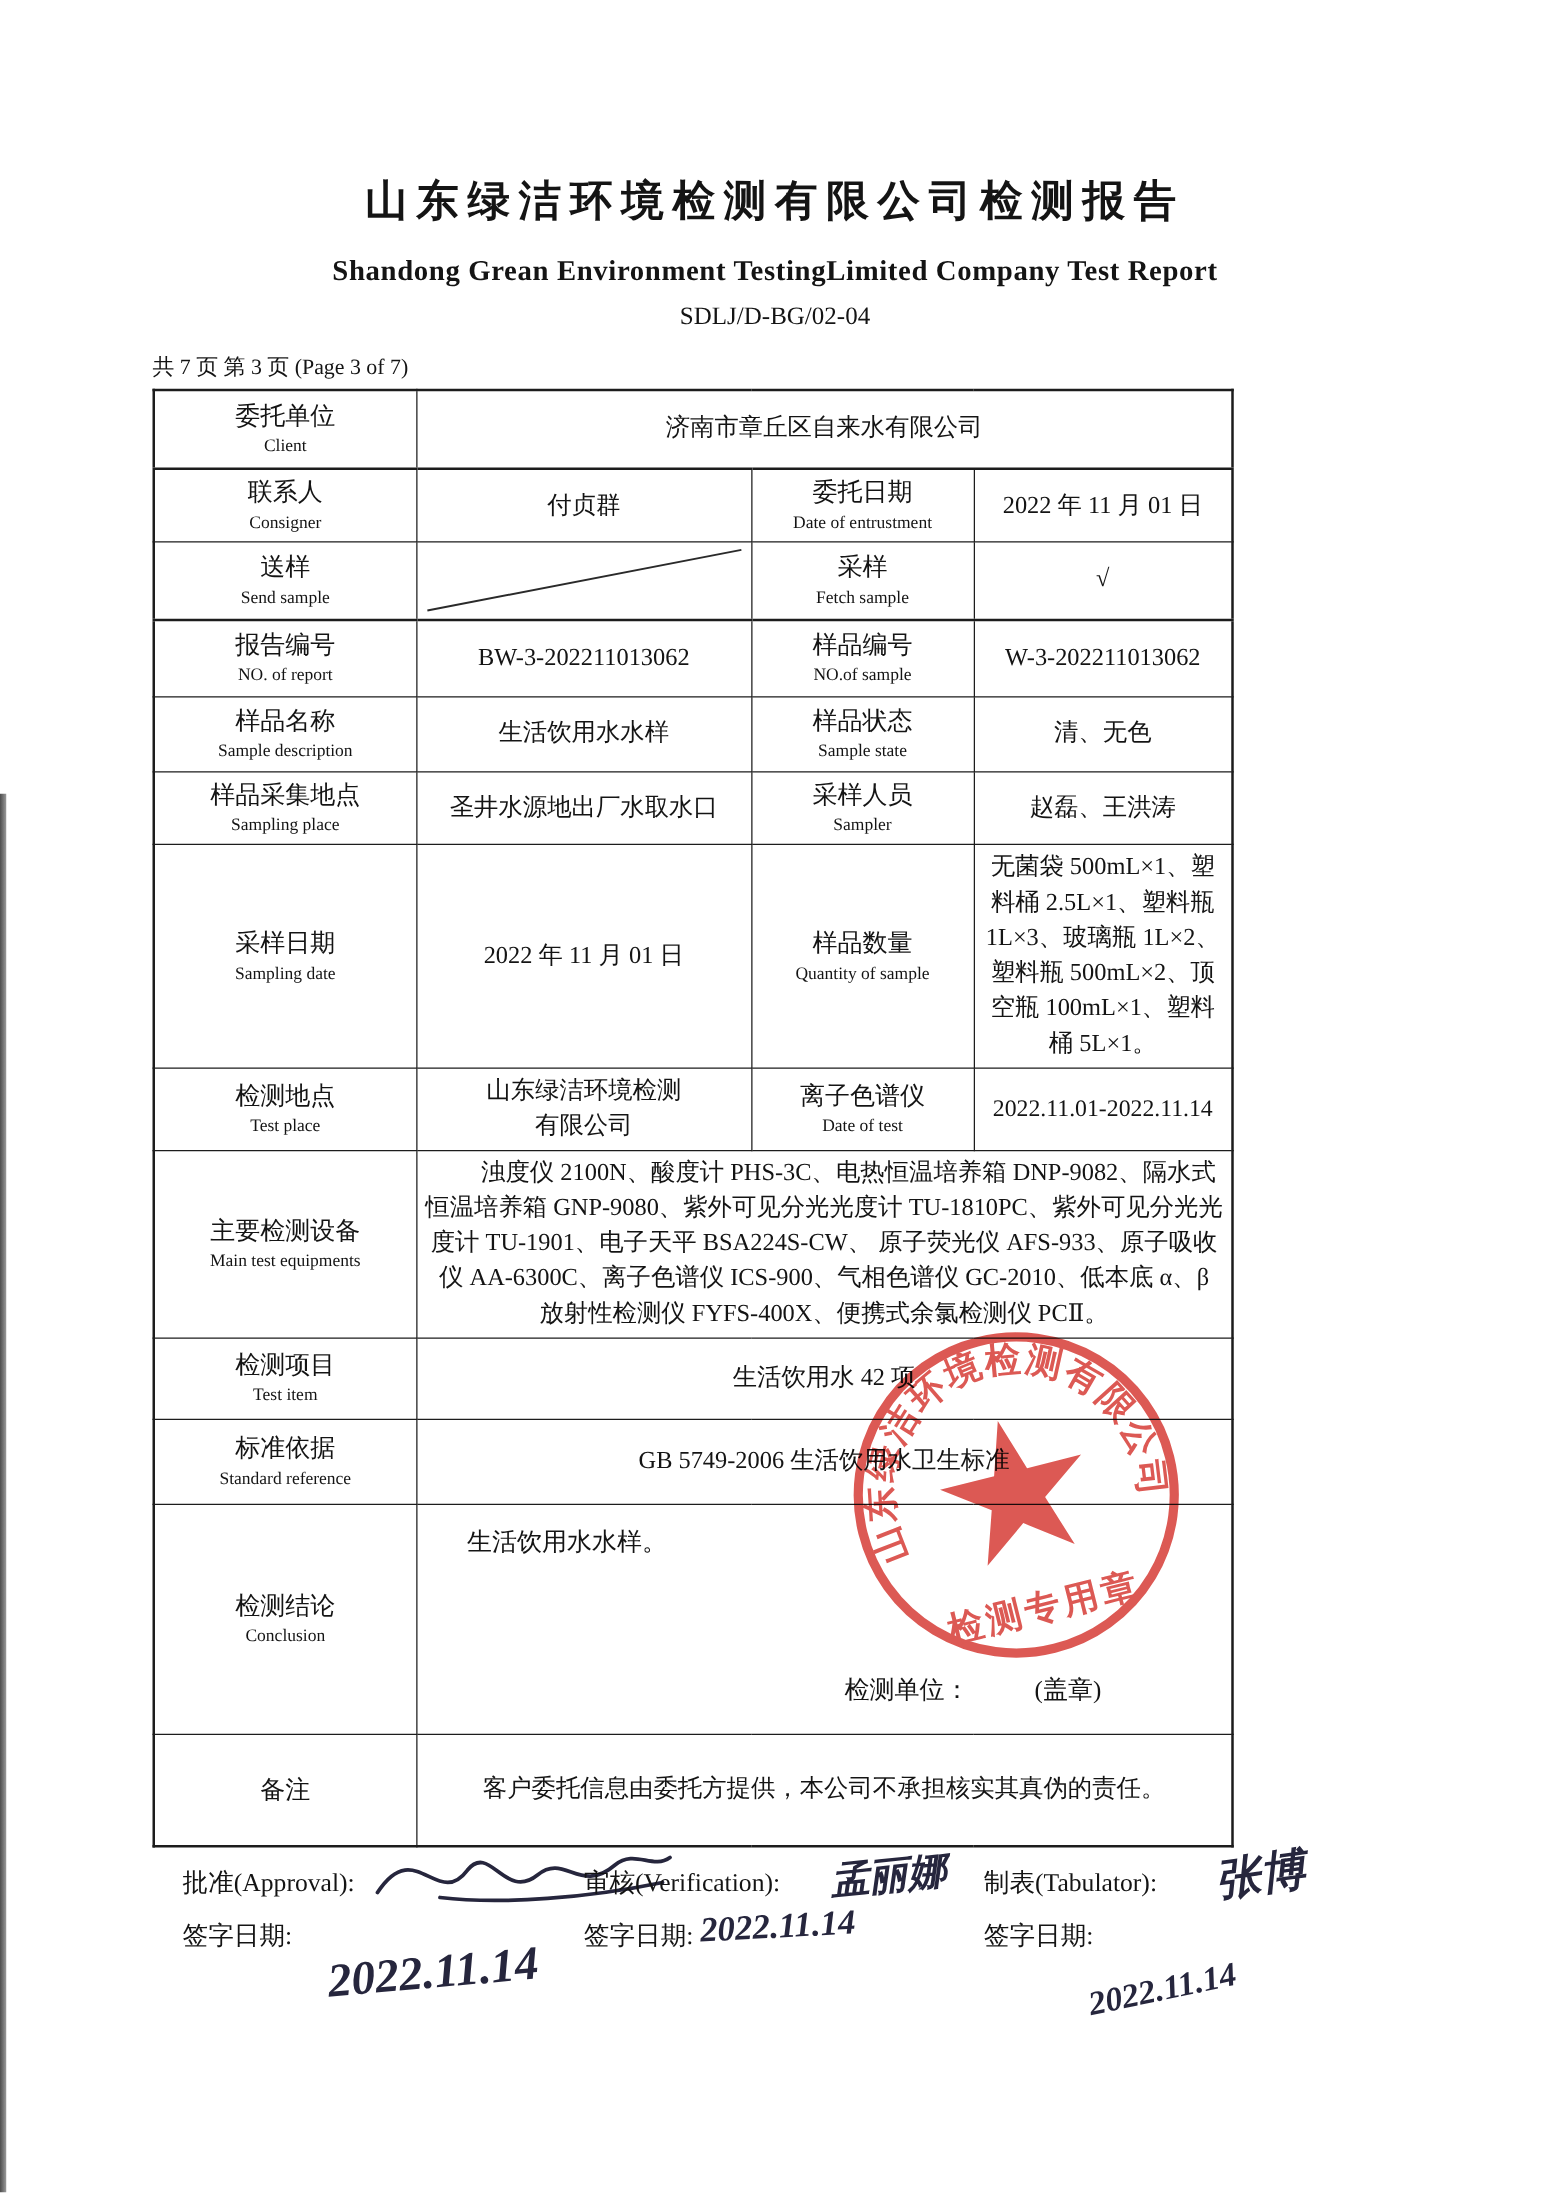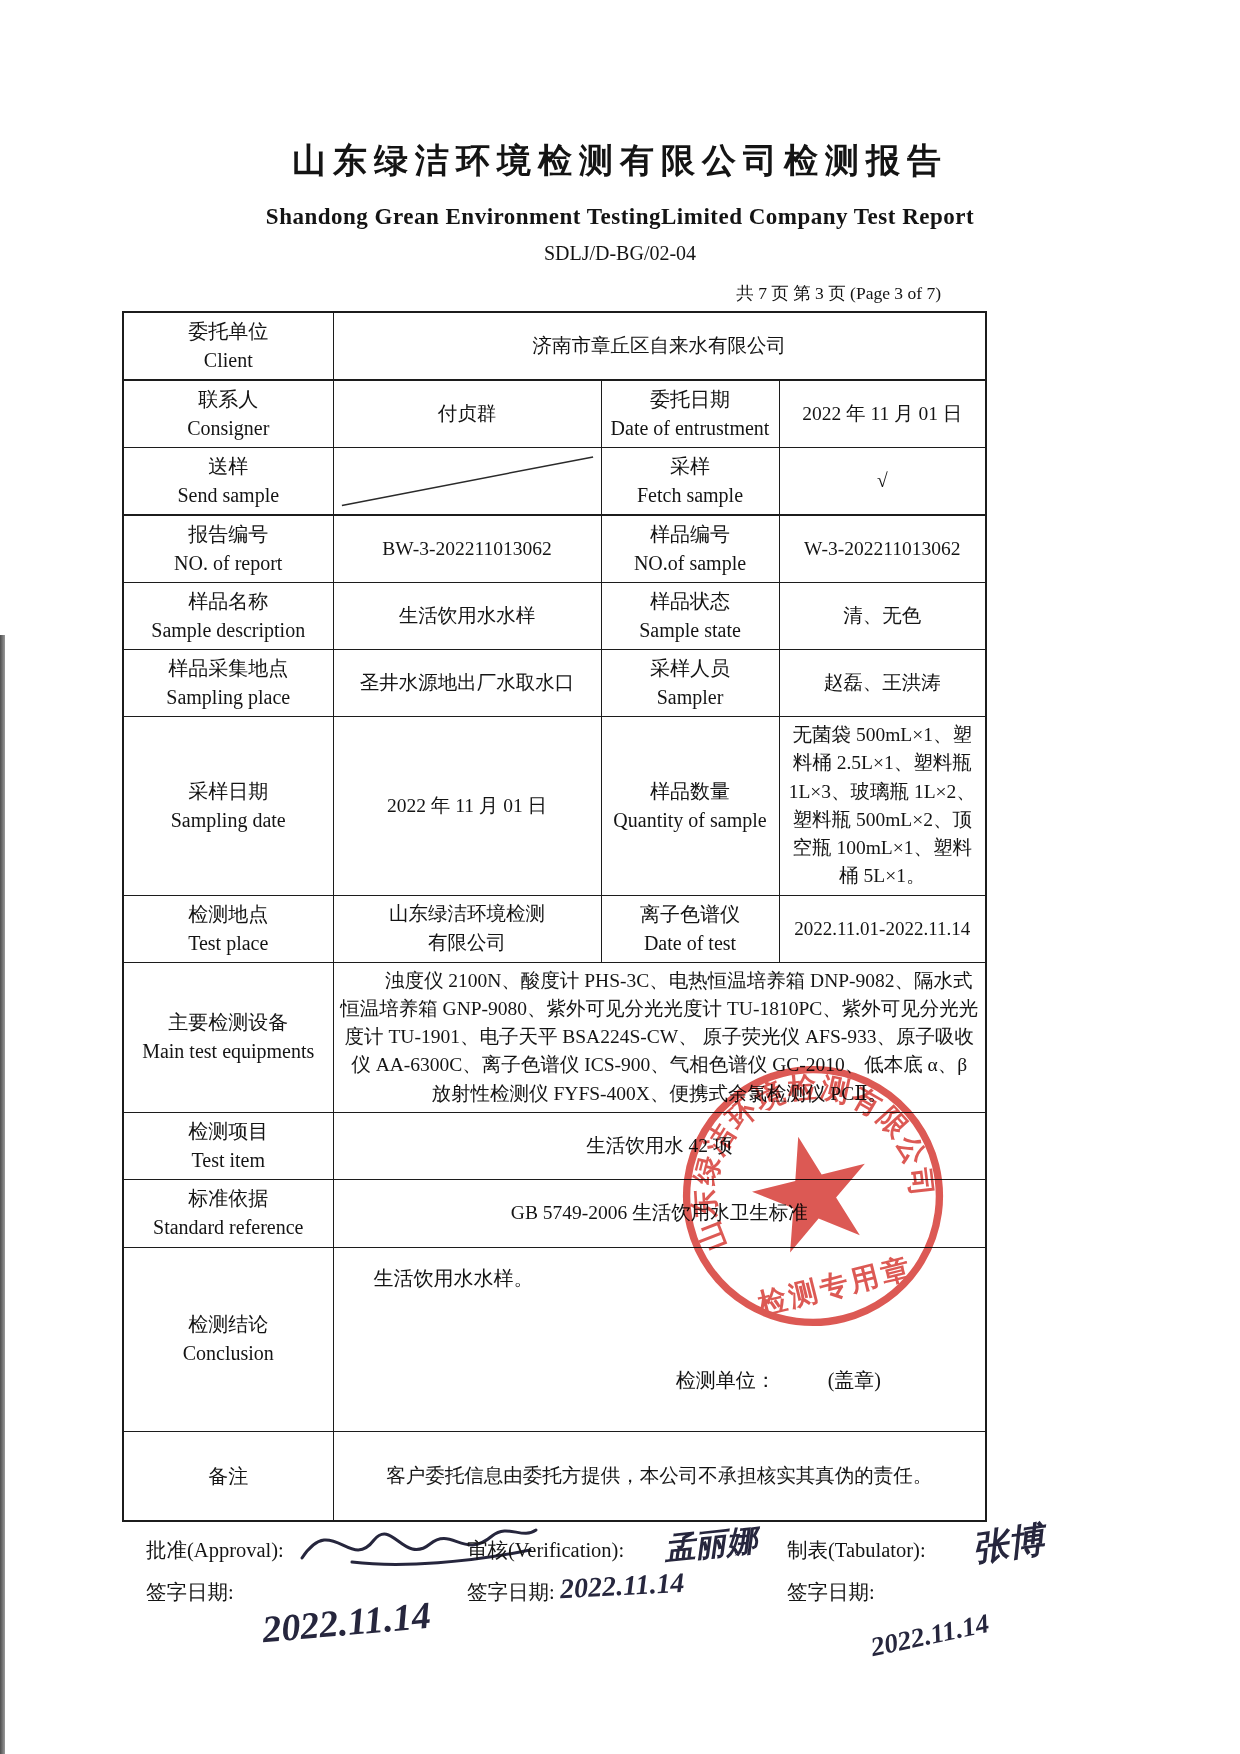--- a/index.html
+++ b/index.html
@@ -25,59 +25,59 @@
     margin:0 0 20px 0;
   }
   .subtitle {
     font-size:23px; font-weight:bold; letter-spacing:0.5px;
     margin:0 0 12px 0;
   }
   .doc-code { font-size:20px; margin:0; }
 
   .content { width:863px; margin-left:122px; }
   .page-info {
-    text-align:right; font-size:17.5px;
+    text-align:left; font-size:17.5px;
     margin:16px 44px 6px 0;
   }
 
   table.report-table {
     border-collapse:collapse; table-layout:fixed;
     width:863px;
     border:2.5px solid #1c1c1c;
   }
   table.report-table td {
     border:1.2px solid #1c1c1c;
     text-align:center; vertical-align:middle;
     font-size:19.5px; line-height:1.45;
     padding:4px 6px;
     word-break:break-word;
   }
   tr.thick-top > td { border-top-width:2.2px; }
   td .zh { font-size:20px; }
-  td .en { font-size:20px; }
+  td .en { font-size:14px; }
   td.val { font-size:20px; }
   .narrow { max-width:168px; margin:0 auto; }
   td.qty-cell {
     text-align:justify; font-size:19.5px; line-height:1.5;
     padding:8px 10px;
   }
   td.equip-cell {
     text-align:justify; text-indent:2em;
     font-size:19.5px; line-height:1.65;
     padding:10px 16px 12px 16px;
   }
   td.remark-cell { text-align:left; padding-left:20px; font-size:20px;margin-top:35px; }
   td.diag-cell { padding:0; position:relative; }
   td.diag-cell svg { display:block; width:100%; height:100%; }
   td.conclusion-cell { position:relative; padding:0; }
   .conclusion-text {
     position:absolute; left:40px; top:16px; font-size:20px; text-align:left;
   }
   .seal-line {
-    position:absolute; right:104px; bottom:36px;
+    position:absolute; right:104px; bottom:20px;
     font-size:20px; display:flex; gap:52px;
   }
 
   .stamp {
     position:absolute; left:655px; top:1038px; width:316px; height:316px;
     transform:rotate(-14deg);
     mix-blend-mode:multiply; opacity:0.88;
     pointer-events:none;
   }
 

